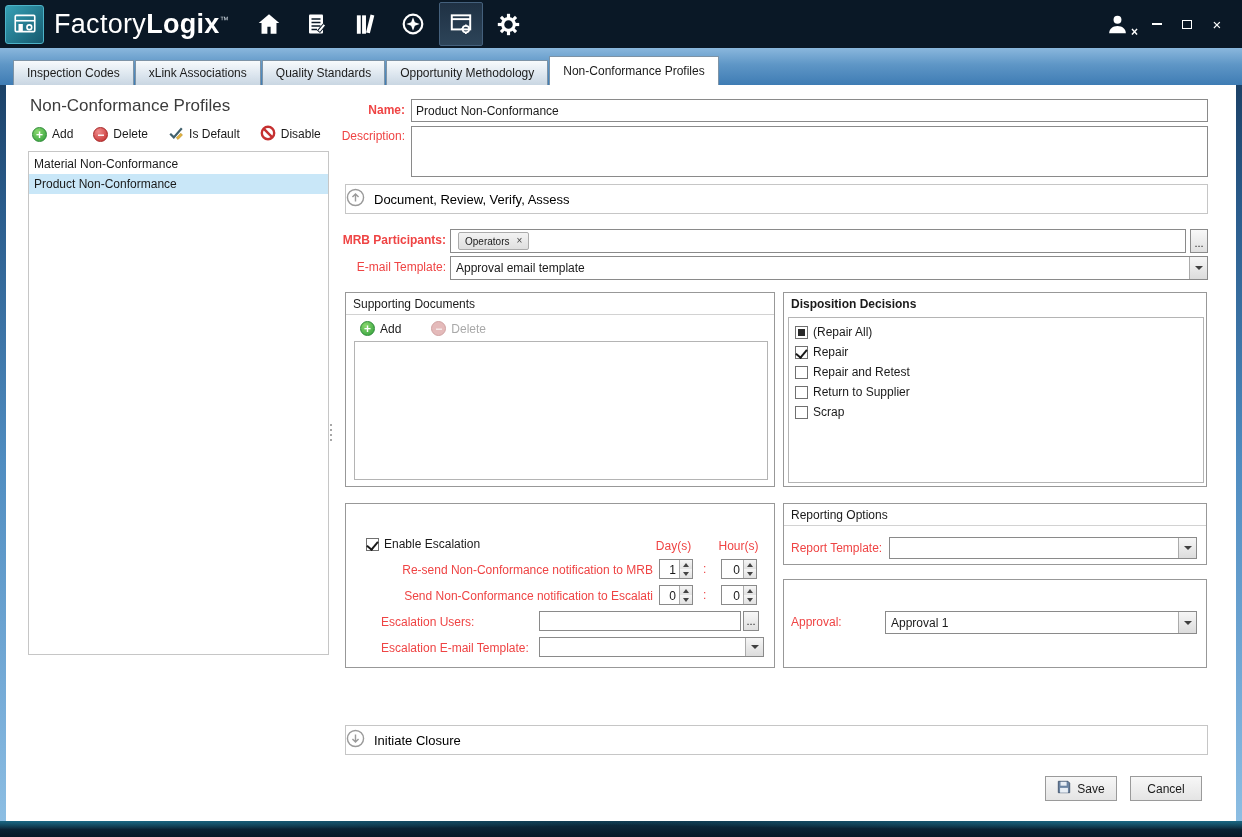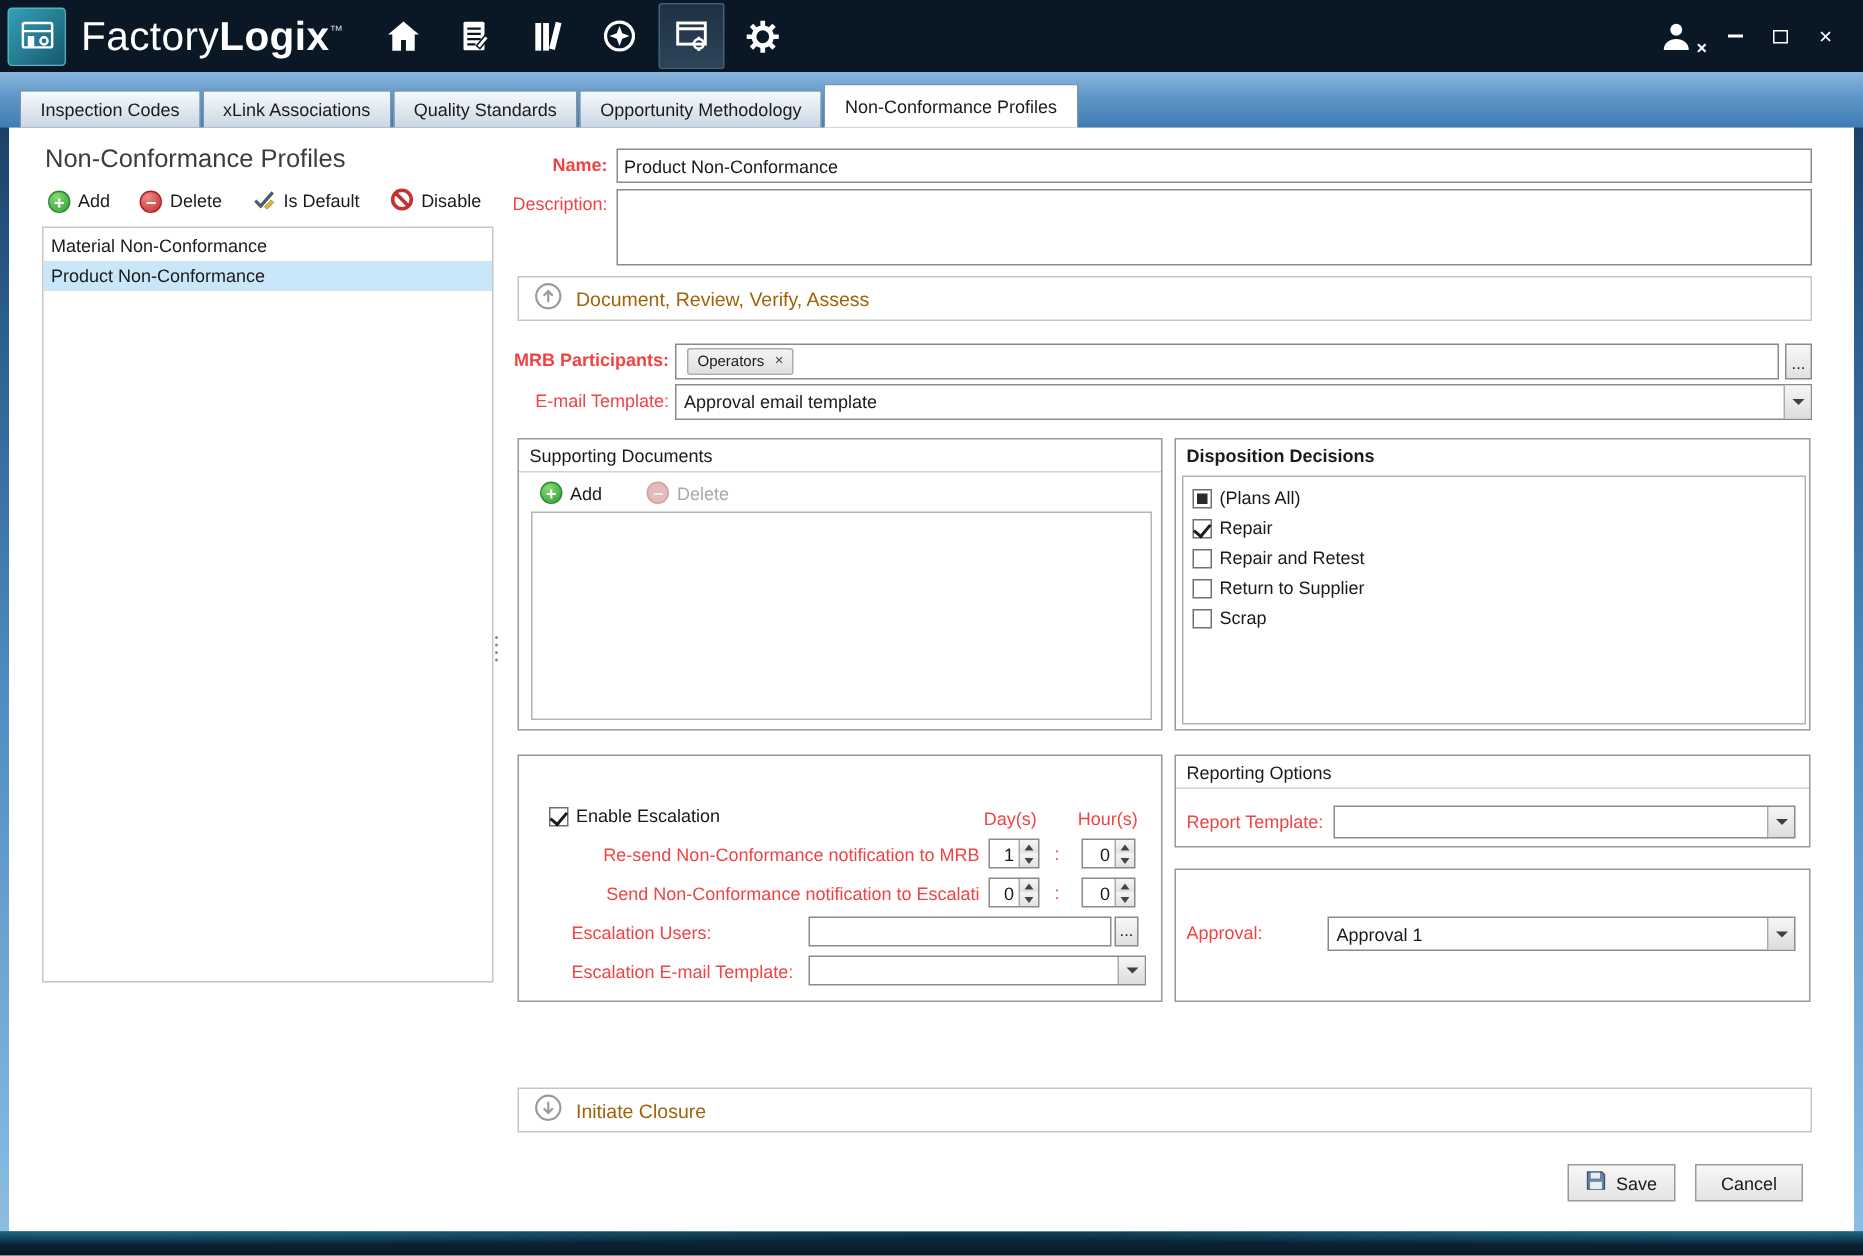--- a/index.html
+++ b/index.html
@@ -59,21 +59,21 @@
 .textarea{position:absolute;border:1px solid #8a8a8a;background:#fff;font-family:"Liberation Sans",sans-serif;font-size:12px;padding:2px 4px;resize:none;outline:none;}
 .combo{position:absolute;border:1px solid #8a8a8a;background:#fff;display:flex;align-items:stretch;}
 .combo-text{flex:1;display:flex;align-items:center;padding:0 5px;white-space:nowrap;overflow:hidden;}
 .combo-btn{width:18px;border-left:1px solid #ababab;background:linear-gradient(#f6f6f6,#dcdcdc);display:flex;align-items:center;justify-content:center;}
 .combo-btn i{width:0;height:0;border-left:4px solid transparent;border-right:4px solid transparent;border-top:4px solid #3f3f3f;}
 .more-btn{position:absolute;border:1px solid #8a8a8a;background:linear-gradient(#f8f8f8,#e0e0e0);display:flex;align-items:flex-end;justify-content:center;font-size:11px;padding-bottom:3px;color:#222;}
 .tag-chip{display:flex;align-items:center;gap:7px;height:18px;padding:0 6px;margin-left:2px;font-size:10px;
   background:linear-gradient(#f3f3f3,#dfdfdf);border:1px solid #ababab;border-radius:2px;}
 .tag-close{color:#444;line-height:1;}
 .section-header{position:absolute;left:339px;width:863px;height:30px;border:1px solid #c6c6c6;background:#fff;
-  display:flex;align-items:center;gap:9px;padding-left:10px;color:#a16207;font-size:13px;}
+  display:flex;align-items:center;gap:9px;color:#000000;font-size:13px;}
 .groupbox{position:absolute;border:1px solid #989898;background:#fff;}
 .gb-title{height:22px;display:flex;align-items:center;padding-left:7px;font-size:12px;border-bottom:1px solid #d2d2d2;}
 .gb-title.bold{font-weight:bold;}
 .gb-title.noline{border-bottom:none;}
 .inner-list{position:absolute;border:1px solid #b4b4b4;background:#fff;}
 
 .cbrow{height:20px;display:flex;align-items:center;gap:5px;}
 .cb{width:13px;height:13px;border:1px solid #707070;background:#fff;position:relative;flex:0 0 auto;}
 .cb.checked::after{content:"";position:absolute;left:2px;top:0;width:5px;height:9px;border:solid #1a1a1a;border-width:0 2px 2px 0;transform:rotate(40deg);}
 .cb.indeterminate::after{content:"";position:absolute;left:2px;top:2px;right:2px;bottom:2px;background:#2a2a2a;}
@@ -296,21 +296,21 @@
         </div>
       </div>
       <div class="inner-list" style="left:8px;top:48px;width:414px;height:139px;"></div>
     </div>
 
     <div class="groupbox" style="left:777px;top:207px;width:424px;height:195px;">
       <div class="gb-title bold noline">Disposition Decisions</div>
       <div class="inner-list" style="left:4px;top:24px;width:416px;height:166px;padding:4px 0 0 6px;">
         <div class="cbrow">
           <span class="cb indeterminate"></span>
-          <span>(Plans All)</span>
+          <span>(Repair All)</span>
         </div>
         <div class="cbrow">
           <span class="cb checked"></span>
           <span>Repair</span>
         </div>
         <div class="cbrow">
           <span class="cb"></span>
           <span>Repair and Retest</span>
         </div>
         <div class="cbrow">

